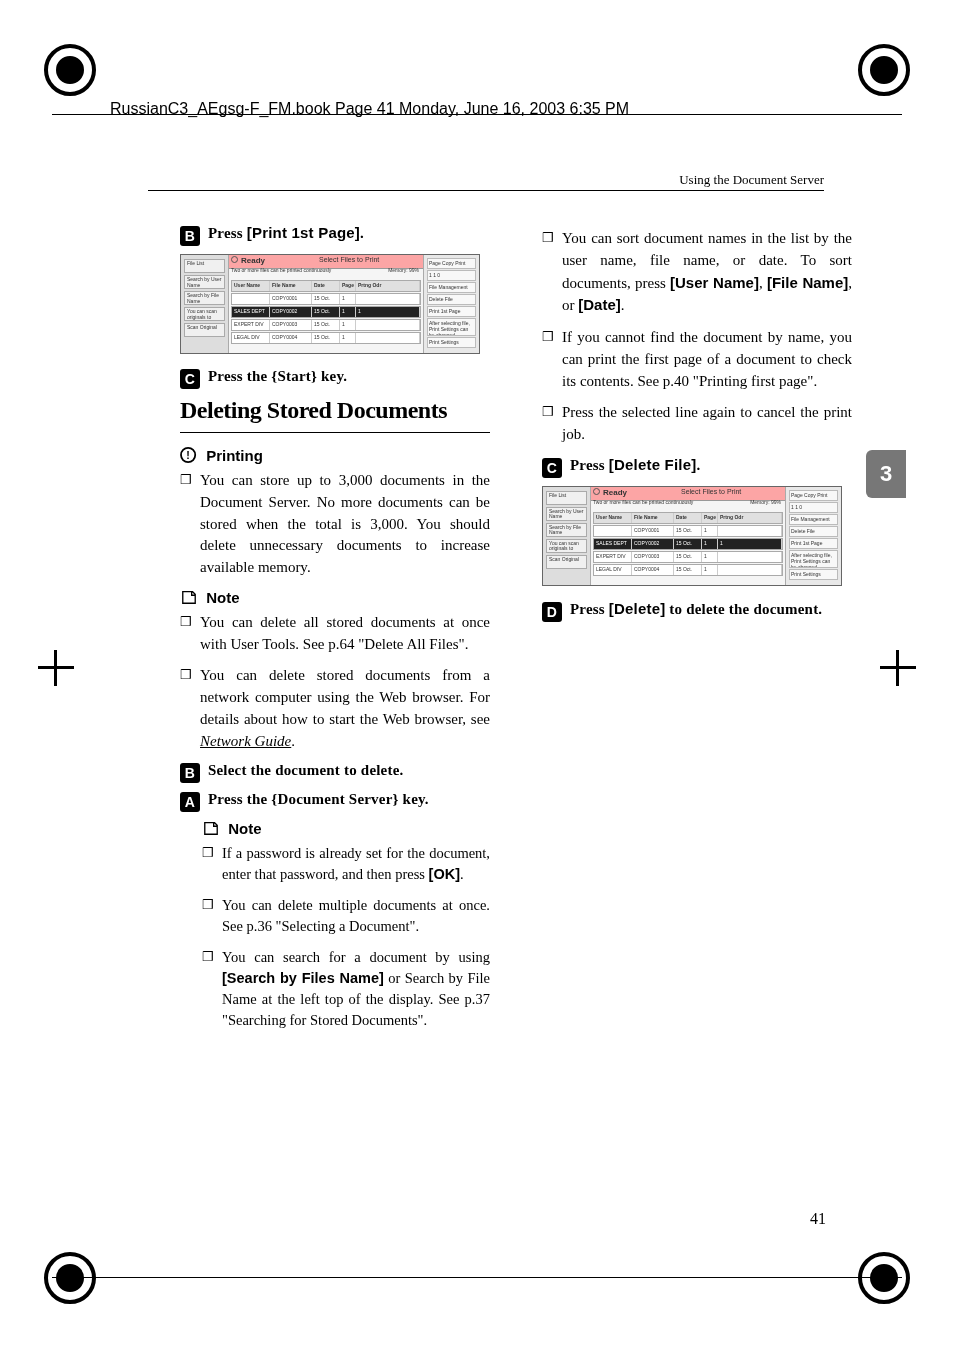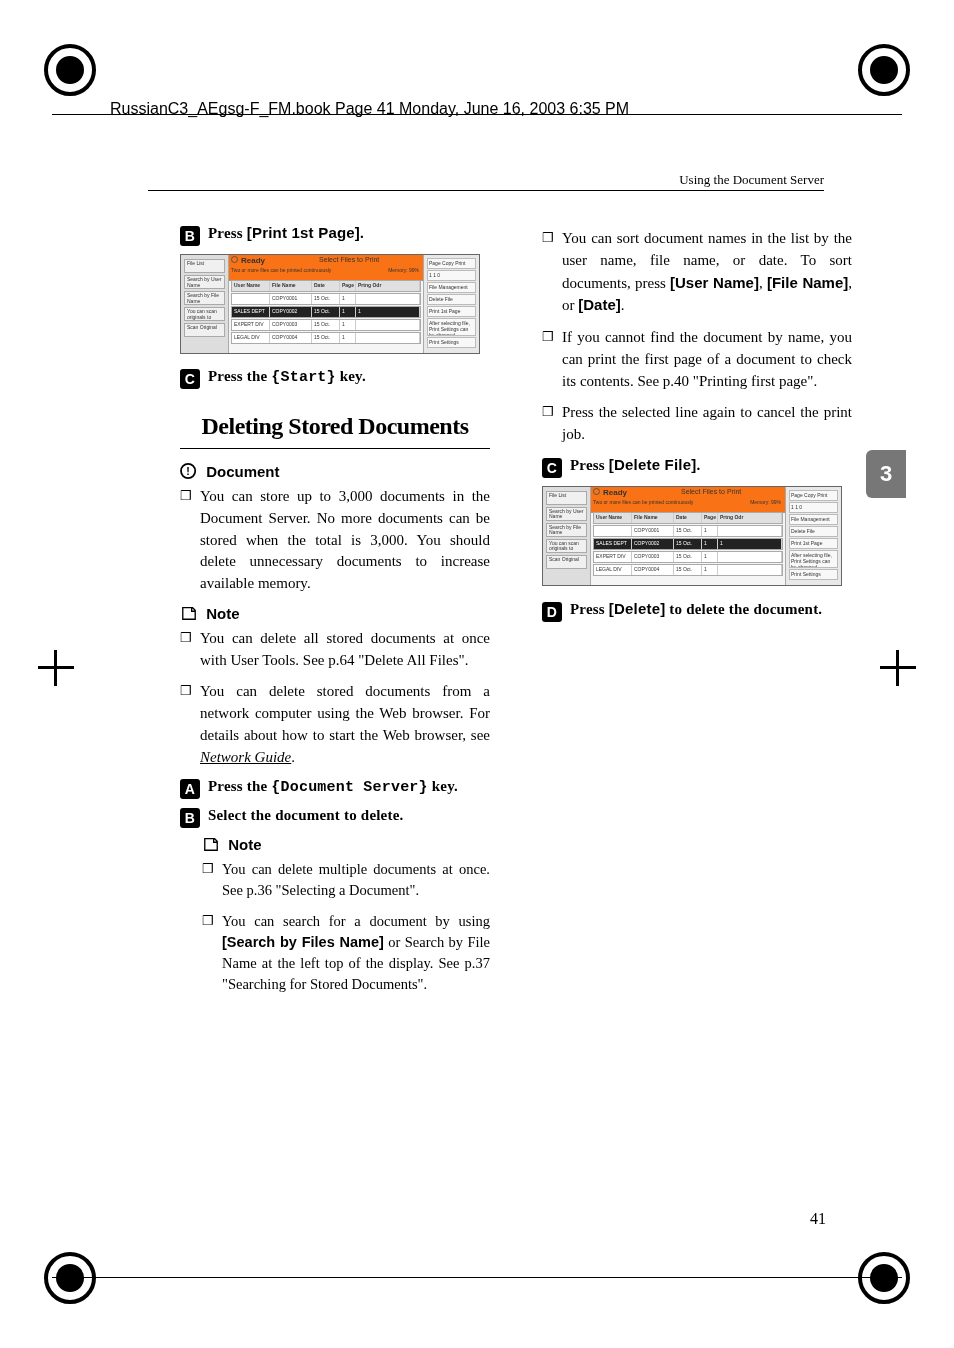--- a/index.html
+++ b/index.html
@@ -7,32 +7,32 @@
   .page { position: relative; width: 954px; height: 1348px; }
   .running-head { position: absolute; top: 172px; right: 130px; font-size: 13px; }
   .hr-top { position: absolute; top: 190px; left: 148px; right: 130px; height: 1px; background: #000; }
   .col-left { position: absolute; top: 224px; left: 180px; width: 310px; }
   .col-right { position: absolute; top: 224px; left: 510px; width: 310px; margin-left: 32px; }
   .page-number { position: absolute; bottom: 120px; right: 128px; font-size: 16px; }
   .chapter-tab { position: absolute; right: 48px; top: 450px; width: 40px; height: 48px; background: #777; border-radius: 6px 0 0 6px; display: flex; align-items: center; justify-content: center; color: #fff; font-size: 22px; font-weight: bold; font-family: Arial, sans-serif; }
   .step-num { display: inline-block; width: 20px; height: 20px; background: #000; color: #fff; font-weight: bold; font-family: Arial, sans-serif; font-size: 14px; text-align: center; line-height: 20px; border-radius: 3px; vertical-align: -3px; margin-right: 4px; }
   .step-line { font-size: 15px; font-weight: bold; margin-bottom: 8px; letter-spacing: 0.2px; }
   .ui-label { font-family: Arial, Helvetica, sans-serif; font-weight: bold; }
-  .key-label { font-family: Liberation Mono, monospace; font-weight: bold; }
-  .heading-h2 { font-size: 24px; font-weight: bold; font-family: Georgia, serif; margin: 24px 0 8px 0; letter-spacing: -0.5px; text-align: center; }
+  .key-label { font-family: Liberation Serif, serif; font-weight: bold; }
+  .heading-h2 { font-size: 24px; font-weight: bold; font-family: Georgia, serif; margin: 8px 0 8px 0; letter-spacing: -0.5px; }
   .heading-bar { height: 1px; background: #000; margin-bottom: 14px; }
   .subhead { font-size: 15px; font-weight: bold; font-family: Arial, sans-serif; margin: 10px 0 6px 0; }
   .icon-slot { display: inline-block; width: 18px; height: 16px; vertical-align: -2px; margin-right: 4px; }
   .bullet-p { font-size: 15px; line-height: 1.45; text-align: justify; margin: 4px 0 10px 0; padding-left: 20px; position: relative; }
   .bullet-p::before { content: "❒"; position: absolute; left: 0; top: 1px; font-size: 13px; }
   .indent-block { padding-left: 22px; margin-bottom: 8px; }
   .indent-block .subhead { margin-top: 2px; }
   .indent-block .bullet-p { font-size: 14.5px; }
   .shot { border: 1px solid #666; width: 300px; height: 100px; margin: 4px 0 14px 0; background: #f5f5f5; font-family: Arial, sans-serif; font-size: 7px; color: #333; position: relative; overflow: hidden; }
-  .shot .bar { position:absolute; top:0; left:48px; right:56px; height:26px; background:#f97316; border-bottom:1px solid #999;}
+  .shot .bar { position:absolute; top:0; left:48px; right:56px; height:14px; background:#fca5a5; border-bottom:1px solid #999;}
   .shot .bar .rdy { position:absolute; left:4px; top:1px; font-weight:bold; font-size:8px;}
   .shot .bar .rdyc { position:absolute; left:2px; top:1px; width:7px; height:7px; border:1px solid #555; border-radius:50%;}
   .shot .side { position:absolute; top:0; left:0; width:48px; height:100%; background:#ddd; border-right:1px solid #aaa; padding:2px; line-height:1.1;}
   .shot .side div { border:1px solid #aaa; margin:2px 1px; padding:1px 2px; background:#f0f0f0; height:14px; font-size:5px; overflow:hidden;}
   .shot .counters { position:absolute; top:0; right:0; width:56px; height:100%; background:#e8e8e8; border-left:1px solid #aaa; padding:2px; font-size:5px;}
   .shot .counters div{border:1px solid #bbb; margin:1px; padding:1px; background:#f8f8f8; height:11px; font-size:5px; overflow:hidden;}
   .shot .tbl { position:absolute; top:24px; left:50px; right:58px; height:60px; }
   .shot .tbl .r{height:12px; border:1px solid #aaa; margin:1px 0; display:flex; font-size:5px; background:#fff;}
   .shot .tbl .r span{border-right:1px solid #ccc; padding:1px 2px; overflow:hidden; white-space:nowrap;}
   .shot .tbl .r .c1{flex:0 0 38px;} .shot .tbl .r .c2{flex:0 0 42px;} .shot .tbl .r .c3{flex:0 0 28px;} .shot .tbl .r .c4{flex:0 0 16px;} .shot .tbl .r .c5{flex:1;}
@@ -144,54 +144,55 @@
     <div class="heading-h2">Deleting Stored Documents</div>
     <div class="heading-bar"></div>
 
     <div class="subhead">
       <span class="icon-slot">
         <svg viewBox="0 0 20 18" width="18" height="16">
             <circle cx="9" cy="9" r="8" fill="none" stroke="#000" stroke-width="2"></circle>
             <text x="9" y="13" text-anchor="middle" font-size="12" font-family="Arial" font-weight="bold">!</text>
           </svg>
       </span>
-      <span>Document</span>
+      <span>Printing</span>
     </div>
     <p class="bullet-p">You can store up to 3,000 documents in the Document Server. No more documents can be stored when the total is 3,000. You should delete unnecessary documents to increase available memory.</p>
 
     <div class="subhead">
       <span class="icon-slot">
         <svg viewBox="0 0 20 18" width="18" height="16">
             <path d="M3 3 L14 3 L17 6 L17 16 L3 16 Z M13 3 L13 7 L17 7" fill="none" stroke="#000" stroke-width="1.5"></path>
           </svg>
       </span>
       <span>Note</span>
     </div>
     <p class="bullet-p">You can delete all stored documents at once with User Tools. See p.64 "Delete All Files".</p>
     <p class="bullet-p"><span>You can delete stored documents from a network computer using the Web browser. For details about how to start the Web browser, see </span><span class="ital">Network Guide</span><span>.</span></p>
 
     <div class="step-line">
+      <span class="step-num">B</span>
+      <span>Select the document to delete.</span>
+    </div>
+
+    <div class="step-line">
       <span class="step-num">A</span>
       <span><span>Press the </span><span class="key-label">{<span>Document Server</span>}</span><span> key.</span></span>
-    </div>
-
-    <div class="step-line">
-      <span class="step-num">B</span>
-      <span>Select the document to delete.</span>
     </div>
 
     <div class="indent-block">
       <div class="subhead">
         <span class="icon-slot">
           <svg viewBox="0 0 20 18" width="18" height="16">
               <path d="M3 3 L14 3 L17 6 L17 16 L3 16 Z M13 3 L13 7 L17 7" fill="none" stroke="#000" stroke-width="1.5"></path>
             </svg>
         </span>
         <span>Note</span>
       </div>
+      <p class="bullet-p"><span>If a password is already set for the document, enter that password, and then press </span><span class="ui-label">[OK]</span><span>.</span></p>
       <p class="bullet-p">You can delete multiple documents at once. See p.36 "Selecting a Document".</p>
       <p class="bullet-p"><span>You can search for a document by using </span><span class="ui-label">[Search by Files Name]</span><span> or Search by File Name at the left top of the display. See p.37 "Searching for Stored Documents".</span></p>
     </div>
   </div>
 
   <div class="col-right">
     <p class="bullet-p"><span>You can sort document names in the list by the user name, file name, or date. To sort documents, press </span><span class="ui-label">[User Name]</span><span>, </span><span class="ui-label">[File Name]</span><span>, or </span><span class="ui-label">[Date]</span><span>.</span></p>
     <p class="bullet-p">If you cannot find the document by name, you can print the first page of a document to check its contents. See p.40 "Printing first page".</p>
     <p class="bullet-p">Press the selected line again to cancel the print job.</p>
 

